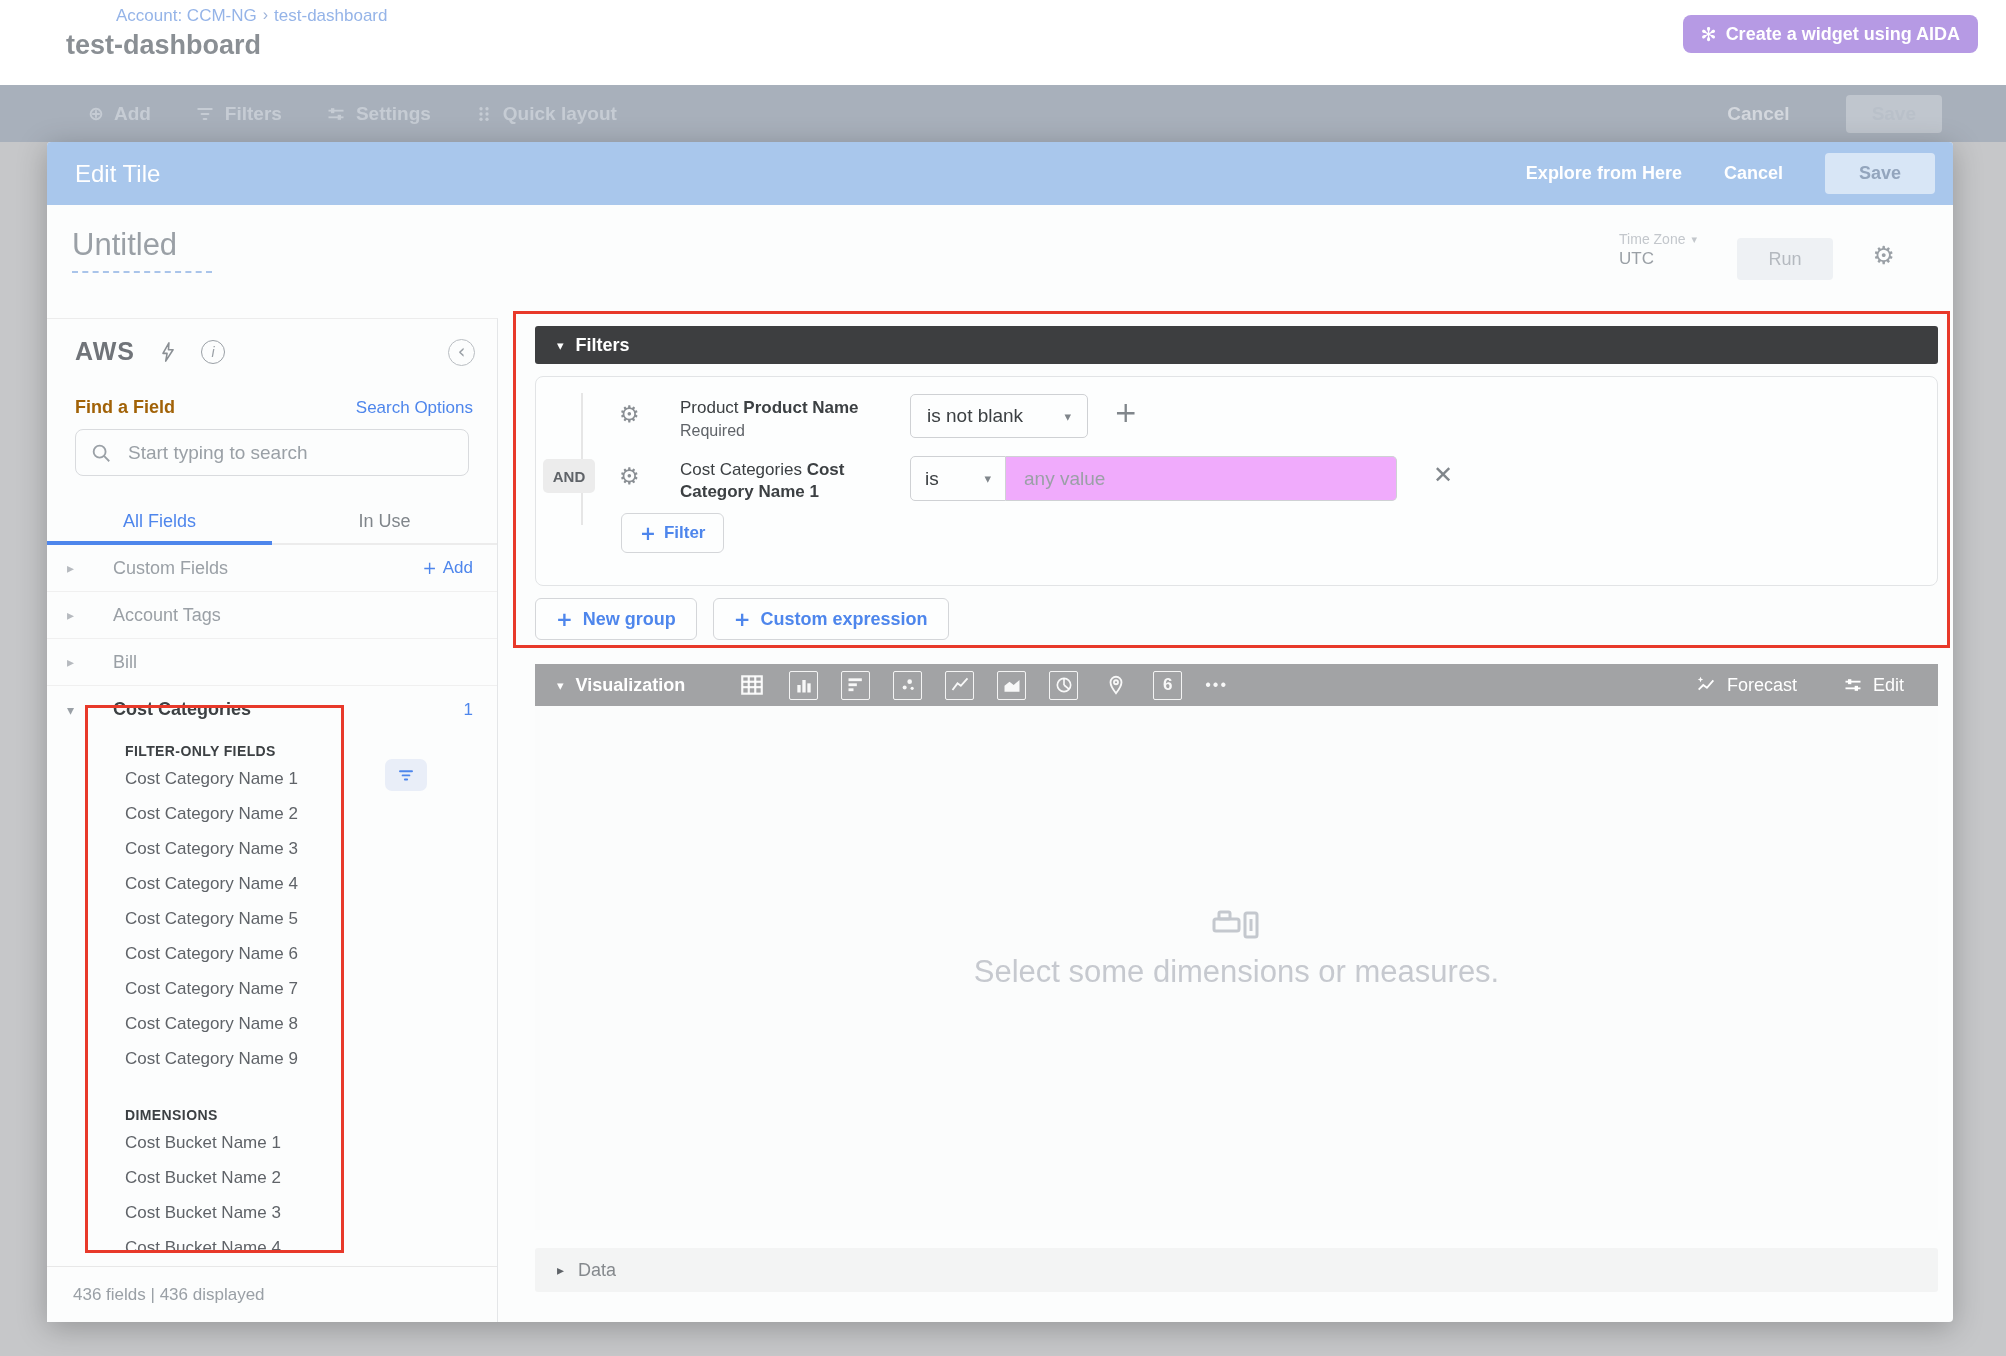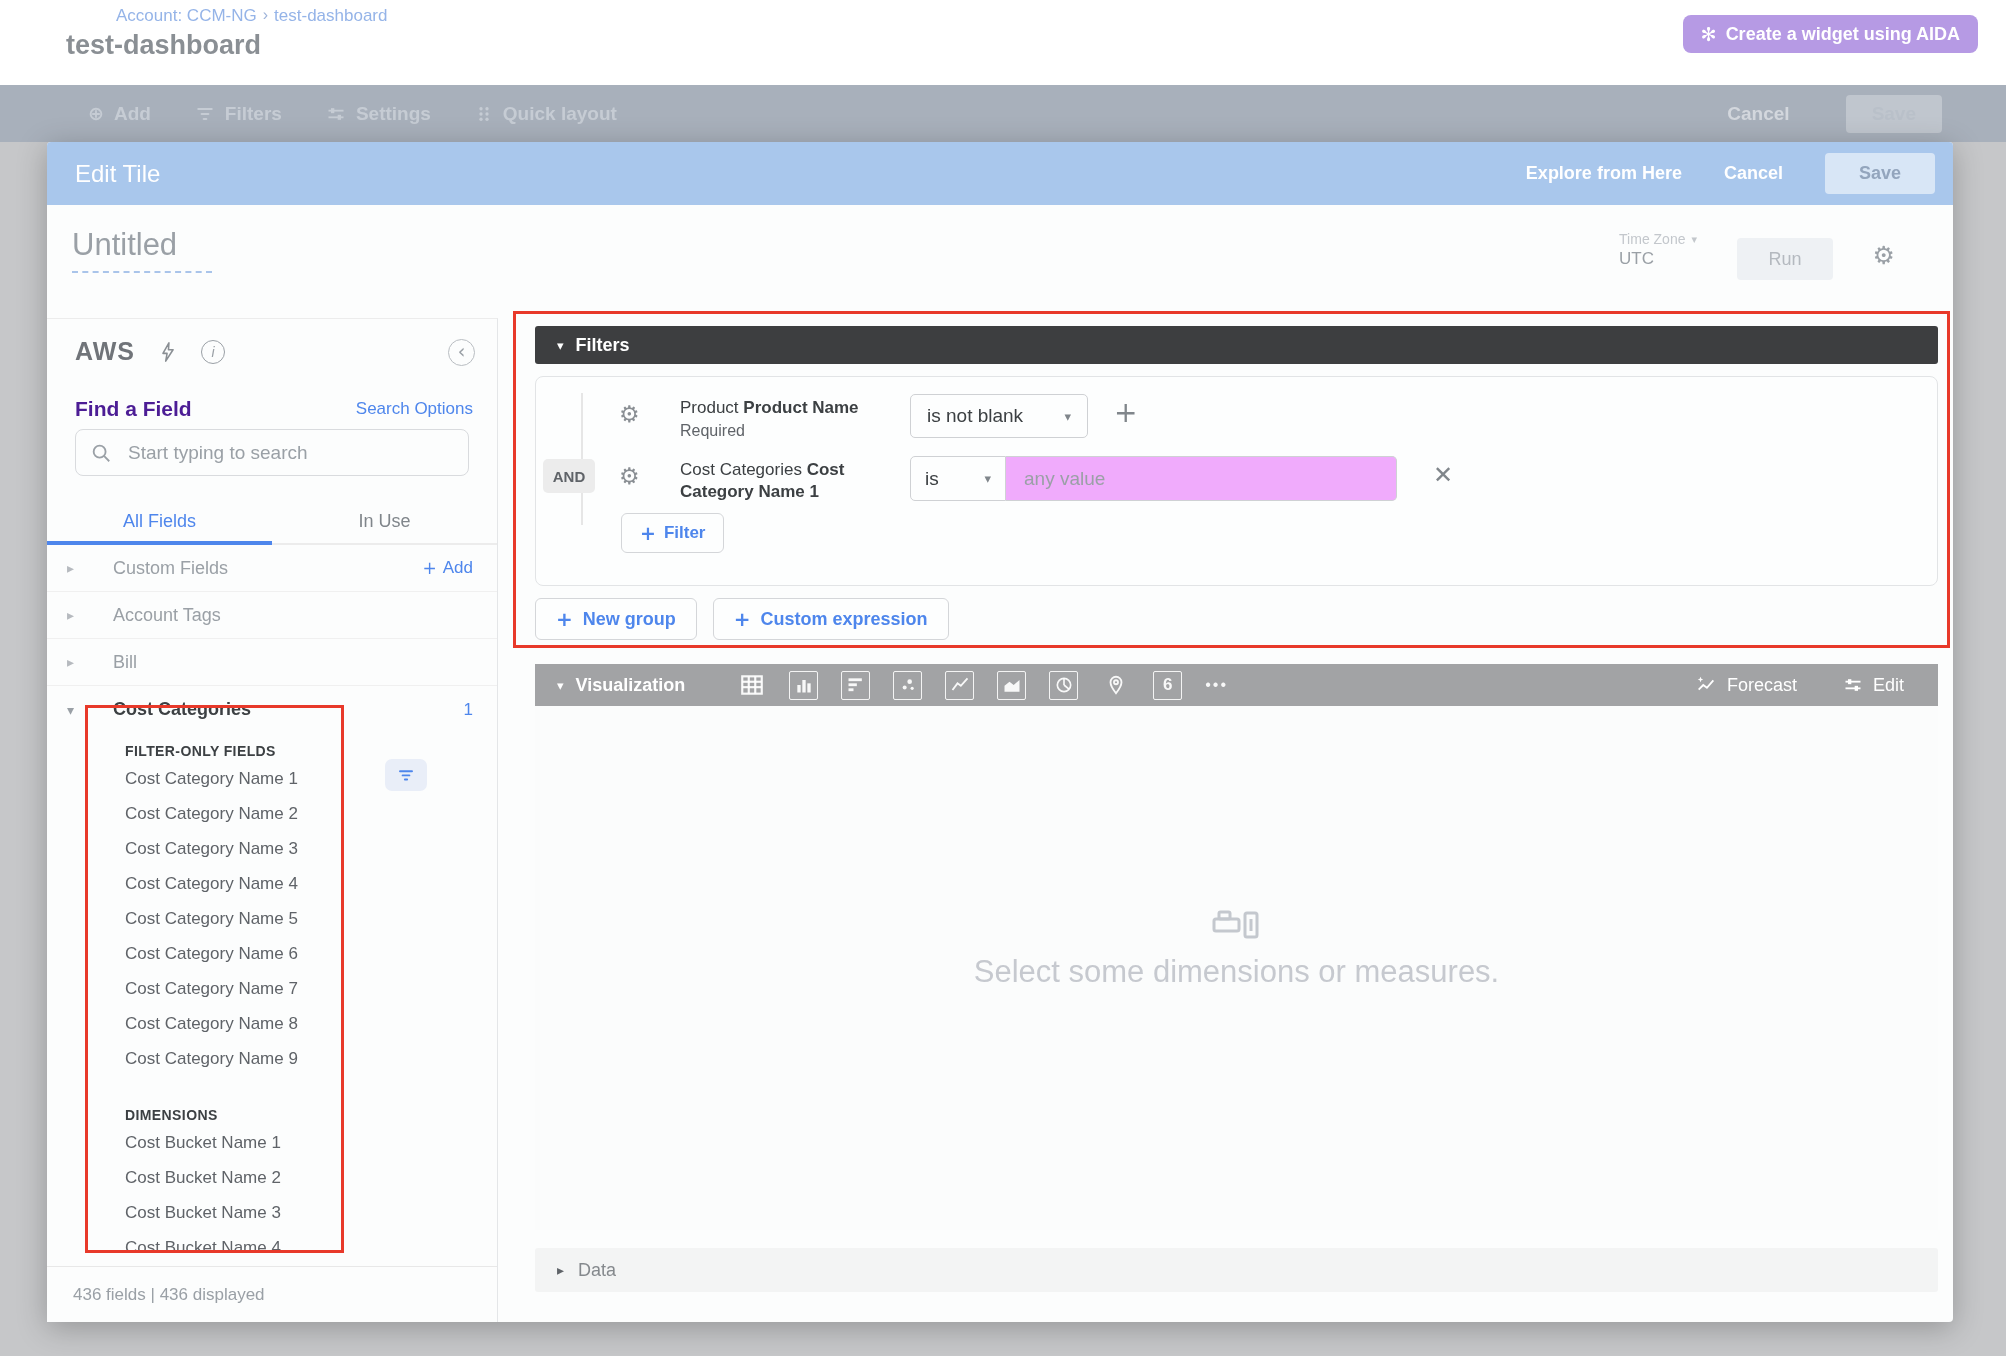--- a/index.html
+++ b/index.html
@@ -53,21 +53,21 @@
   .sidebar{position:absolute;left:0;top:176px;width:451px;height:1004px;border-top:1px solid #ececec;
     border-right:1px solid #e4e6e8;background:#fcfdfd;}
   .aws-row{position:absolute;left:28px;top:18px;display:flex;align-items:center;gap:22px;}
   .aws-name{font-size:25px;font-weight:bold;color:#6f7control3;color:#707479;letter-spacing:1px;}
   .icon-svg{display:inline-flex;align-items:center;justify-content:center;color:#8a8f94;}
   .info-circle{width:24px;height:24px;border:1.5px solid #9aa0a6;border-radius:50%;display:inline-flex;
     align-items:center;justify-content:center;font-size:14px;color:#9aa0a6;font-style:normal;}
   .collapse-circle{position:absolute;right:22px;top:20px;width:27px;height:27px;border:1.5px solid #b9bdc2;
     border-radius:50%;display:flex;align-items:center;justify-content:center;color:#9aa0a6;font-size:19px;padding-bottom:2px;}
   .find-row{position:absolute;left:28px;right:24px;top:78px;display:flex;justify-content:space-between;align-items:center;}
-  .find-label{font-size:21px;color:#4c1d95;font-weight:bold;}
+  .find-label{font-size:18px;color:#a16207;font-weight:bold;}
   .search-options{font-size:17px;color:#4e86ec;}
   .search-box{position:absolute;left:28px;right:28px;top:110px;height:47px;border:1.5px solid #d9dbde;
     border-radius:8px;display:flex;align-items:center;padding:0 14px;gap:14px;background:#fcfdfd;}
   .search-box input{border:none;outline:none;background:transparent;font-size:19px;color:#3c4043;flex:1;
     font-family:"Liberation Sans",sans-serif;}
   .search-box input::placeholder{color:#9aa0a6;}
   .tabs{position:absolute;left:0;right:0;top:180px;height:46px;display:flex;border-bottom:2px solid #ececec;}
   .tab{flex:1;display:flex;align-items:center;justify-content:center;font-size:18px;color:#80868b;position:relative;}
   .tab.active{color:#4e86ec;}
   .tab.active::after{content:"";position:absolute;left:0;right:0;bottom:-2px;height:4px;background:#4e86ec;}

